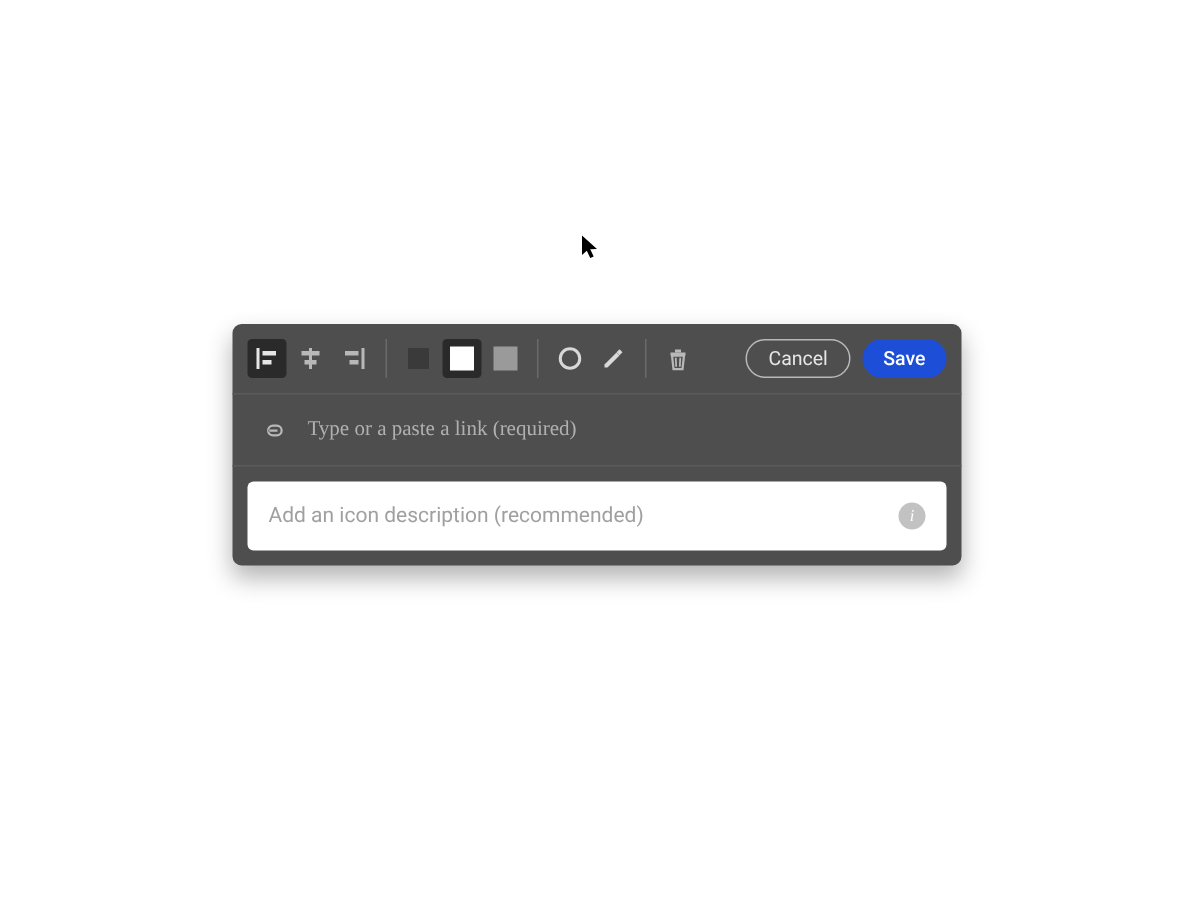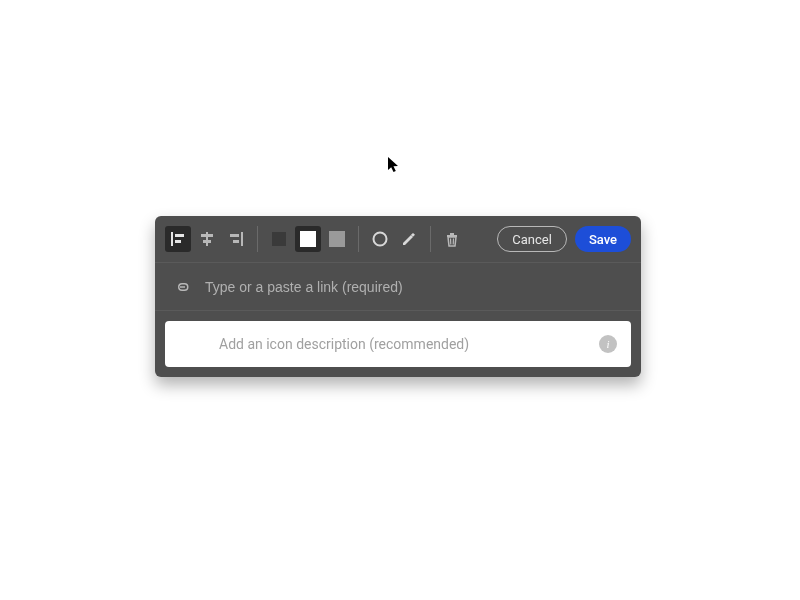--- a/index.html
+++ b/index.html
@@ -106,21 +106,21 @@
       display: flex;
       align-items: center;
     }
     .link-input {
       flex: 1;
       background: transparent;
       border: none;
       outline: none;
       color: #c4b5fd;
       font-size: 14px;
-      font-family: Liberation Sans, sans-serif;
+      font-family: Liberation Serif, serif;
     }
     .link-input::placeholder {
       color: #b0b0b0;
     }
     .desc-row {
       padding: 10px;
       border-top: 1px solid #5a5a5a;
     }
     .desc-wrap {
       background: #ffffff;
@@ -132,21 +132,20 @@
       gap: 10px;
     }
     .desc-input {
       flex: 1;
       border: none;
       outline: none;
       font-size: 14px;
       color: #333;
       font-family: inherit;
       background: transparent;
-      margin-left: 40px;
     }
     .desc-input::placeholder {
       color: #a0a0a0;
     }
     .info-icon {
       width: 18px;
       height: 18px;
       border-radius: 50%;
       background: #c2c2c2;
       color: #ffffff;

